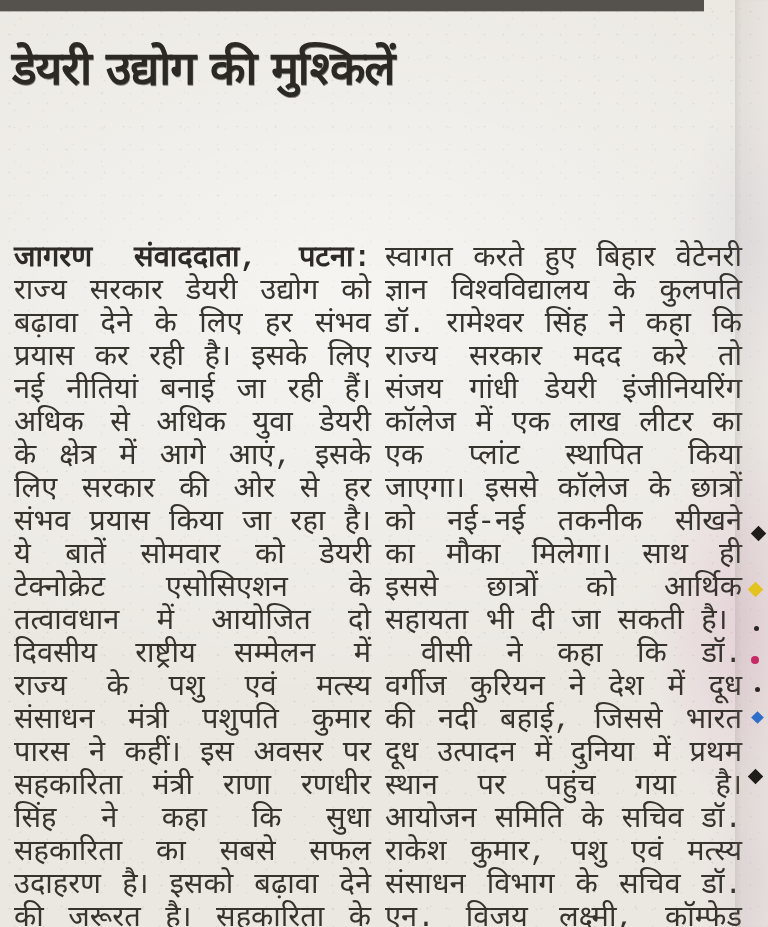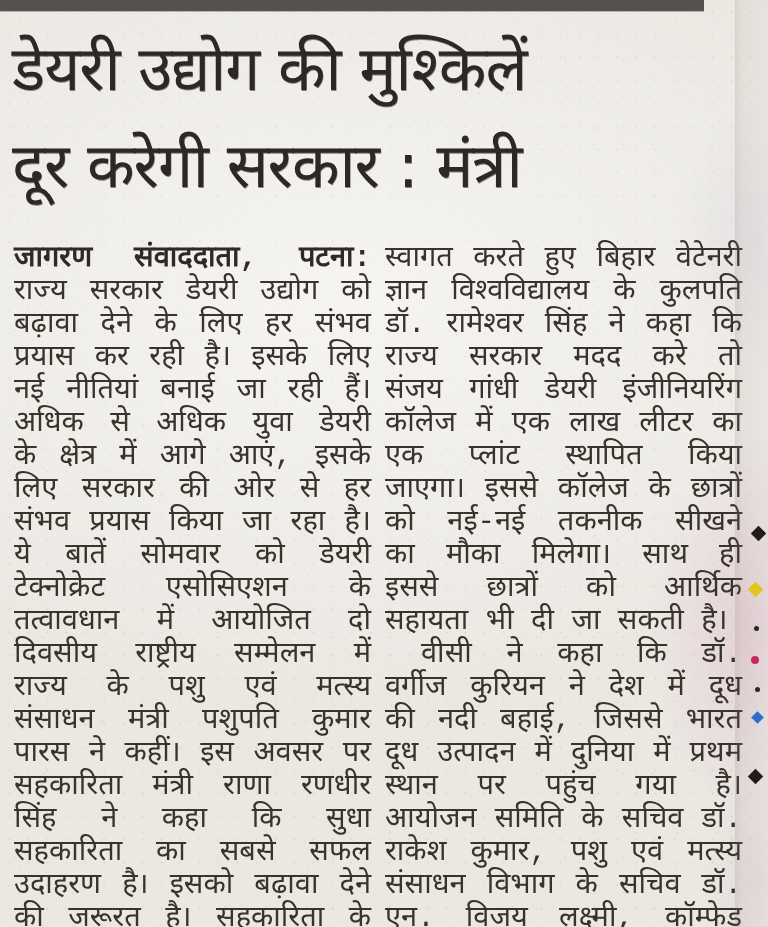--- a/index.html
+++ b/index.html
@@ -33,22 +33,22 @@
     width:33px;height:927px;
     background:linear-gradient(to right, rgba(255,255,255,0) 0%, rgba(190,180,178,0.18) 35%, rgba(225,218,216,0.35) 100%);
     box-shadow:inset 10px 0 10px -8px rgba(120,110,104,0.28);
   }
   .reg-mark{position:absolute;}
   .reg-mark.diamond{transform:rotate(45deg);}
   .reg-mark.dot{border-radius:50%;}
   .headline{
     position:absolute;left:12px;top:20px;width:700px;
     color:#2c2925;
-    font-weight:400;
-    font-size:62px;
+    font-weight:700;
+    font-size:46px;
     line-height:97px;
     letter-spacing:-1px;
     white-space:nowrap;
     text-shadow:0.5px 0.5px 0 rgba(44,41,37,0.55);
   }
   .body-text{
     position:absolute;left:14px;top:242px;
     width:728px;
     display:flex;
     gap:14px;
@@ -67,21 +67,20 @@
 </style>
 </head>
 <body>
 
 <div class="clipping">
 
   <div class="top-rule"></div>
 
   <div class="headline">
     <div>डेयरी उद्योग की मुश्किलें</div>
-    <div>दूर करेगी सरकार : मंत्री</div>
   </div>
 
   <div class="body-text">
 
     <div class="col">
       <p><span class="bold">जागरण संवाददाता, पटना:</span><span> राज्य सरकार डेयरी उद्योग को बढ़ावा देने के लिए हर संभव प्रयास कर रही है। इसके लिए नई नीतियां बनाई जा रही हैं। अधिक से अधिक युवा डेयरी के क्षेत्र में आगे आएं, इसके लिए सरकार की ओर से हर संभव प्रयास किया जा रहा है। ये बातें सोमवार को डेयरी टेक्नोक्रेट एसोसिएशन के तत्वावधान में आयोजित दो दिवसीय राष्ट्रीय सम्मेलन में राज्य के पशु एवं मत्स्य संसाधन मंत्री पशुपति कुमार पारस ने कहीं। इस अवसर पर सहकारिता मंत्री राणा रणधीर सिंह ने कहा कि सुधा सहकारिता का सबसे सफल उदाहरण है। इसको बढ़ावा देने की जरूरत है। सहकारिता के माध्यम से ही समाज एवं राष्ट्र का विकास संभव है।</span></p>
     </div>
 
     <div class="col">
       <p>स्वागत करते हुए बिहार वेटेनरी ज्ञान विश्वविद्यालय के कुलपति डॉ. रामेश्वर सिंह ने कहा कि राज्य सरकार मदद करे तो संजय गांधी डेयरी इंजीनियरिंग कॉलेज में एक लाख लीटर का एक प्लांट स्थापित किया जाएगा। इससे कॉलेज के छात्रों को नई-नई तकनीक सीखने का मौका मिलेगा। साथ ही इससे छात्रों को आर्थिक सहायता भी दी जा सकती है।</p>

